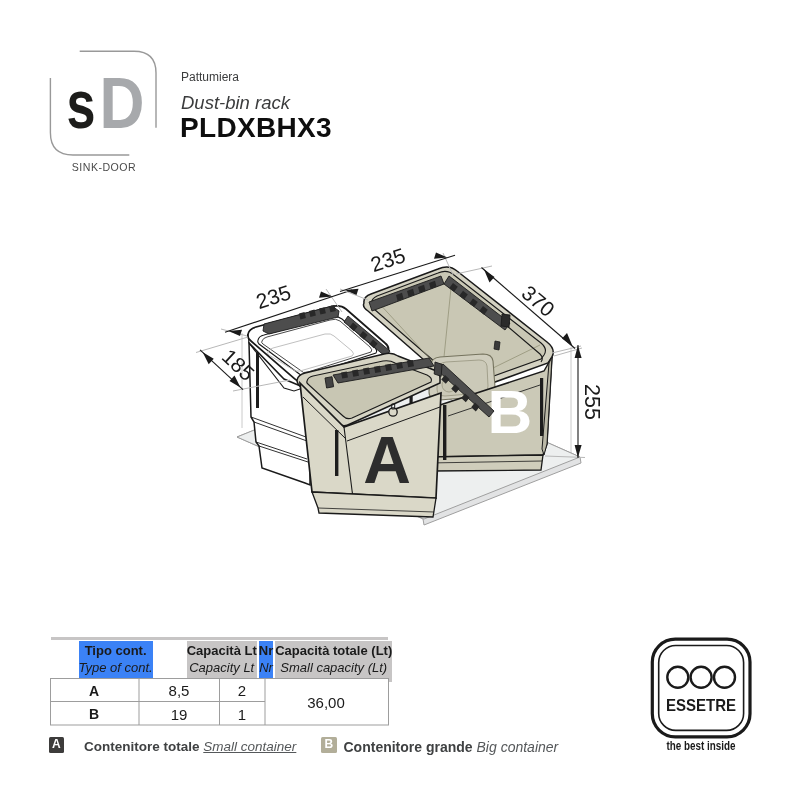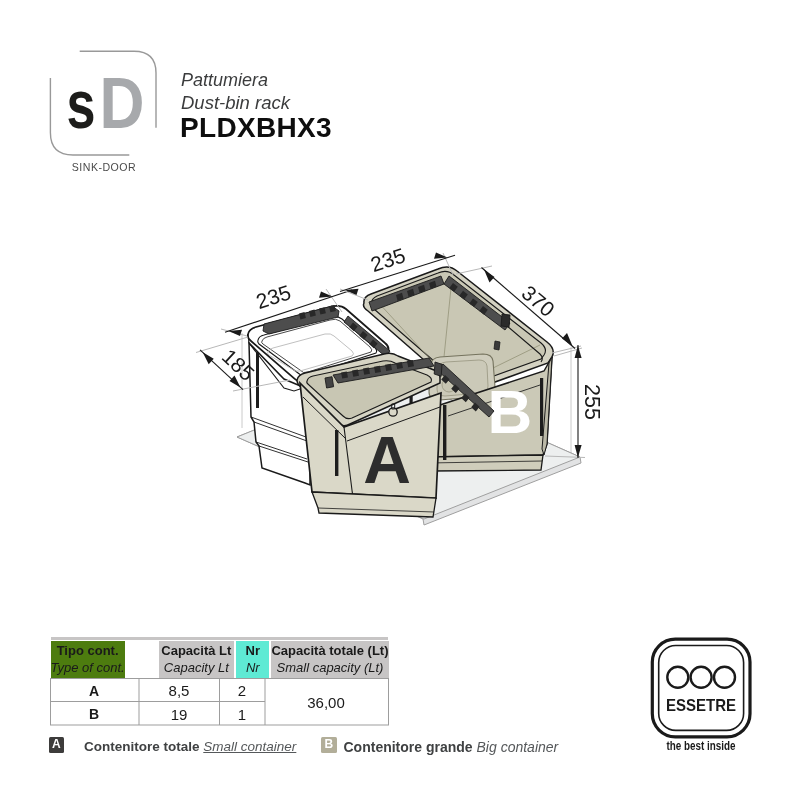--- a/index.html
+++ b/index.html
@@ -12,21 +12,21 @@
 <svg class="abs" style="left:40px;top:40px;" width="130" height="140" viewBox="40 40 130 140">
   <path d="M 79.7 51.3 L 134 51.3 Q 156 51.3 156 73 L 156 127.7" fill="none" stroke="#999999" stroke-width="1.4"></path>
   <path d="M 50.4 78 L 50.4 132.5 Q 50.4 155 73 155 L 129.3 155" fill="none" stroke="#999999" stroke-width="1.4"></path>
 
   <text x="66.5" y="127.7" font-size="68" font-weight="bold" fill="#1d1d1b" font-family="Liberation Sans" textLength="29" lengthAdjust="spacingAndGlyphs">s</text>
   <text x="99.5" y="127.7" font-size="72" font-weight="bold" fill="#a7a9ac" font-family="Liberation Sans" textLength="45" lengthAdjust="spacingAndGlyphs">D</text>
 
   <text x="104" y="170.5" font-size="10.6" fill="#4a4a4a" letter-spacing="0.5" text-anchor="middle" font-family="Liberation Sans">SINK-DOOR</text>
 </svg>
 
-<div class="abs" style="left:181px;top:70px;font-size:18px;color:#3b3c3d;font-style:italic;">Pattumiera</div>
+<div class="abs" style="left:181px;top:70px;font-size:12px;color:#3b3c3d;">Pattumiera</div>
 
 <div class="abs" style="left:181px;top:92px;font-size:18.5px;color:#3b3c3d;font-style:italic;">Dust-bin rack</div>
 
 <div class="abs" style="left:180px;top:112px;font-size:28px;color:#0e0e0e;font-weight:bold;letter-spacing:0.3px;">PLDXBHX3</div>
 
 <svg class="abs" style="left:170px;top:240px;" width="460" height="300" viewBox="170 240 460 300">
 
   <path d="M 242 333 L 242 428 M 571 347 L 571 456" stroke="#c4c4c4" stroke-width="0.9" fill="none"></path>
 
   <g>
@@ -164,23 +164,23 @@
     <path d="M 577.9 345.5 l 3.7 12.5 l -7 0 Z" fill="#1a1a1a"></path>
     <path d="M 577.9 457.5 l 3.7 -12.5 l -7 0 Z" fill="#1a1a1a"></path>
     <text x="588.5" y="405.5" font-size="21.5" fill="#1a1a1a" text-anchor="middle" transform="rotate(90 588.5 402)" font-family="Liberation Sans">255</text>
   </g>
 </svg>
 
 <div class="abs" style="left:51px;top:637.3px;width:337px;height:2.6px;background:#c7c5c5;"></div>
 
 <div class="abs" style="left:50.5px;top:641px;width:338px;font-size:13px;line-height:16.5px;color:#1a1a1a;">
   <div style="display:flex;gap:2px;">
-    <div style="width:86.5px;background:#4d7c0f;text-align:center;padding:2px 0 2px;white-space:nowrap;"><b>Tipo cont.</b><br><i>Type of cont.</i></div>
+    <div style="width:86.5px;background:#3b82f6;text-align:center;padding:2px 0 2px;white-space:nowrap;margin-left:28px;"><b>Tipo cont.</b><br><i>Type of cont.</i></div>
     <div style="width:98px;background:#c7c5c5;text-align:center;padding:2px 0 2.5px;white-space:nowrap;margin-left:32px;"><b>Capacità Lt</b><br><i>Capacity Lt</i></div>
-    <div style="width:43.5px;background:#5eead4;text-align:center;padding:2px 0 2.5px;white-space:nowrap;"><b>Nr</b><br><i>Nr</i></div>
+    <div style="width:43.5px;background:#3b82f6;text-align:center;padding:2px 0 2.5px;white-space:nowrap;"><b>Nr</b><br><i>Nr</i></div>
     <div style="width:123px;background:#c7c5c5;text-align:center;padding:2px 0 6px;white-space:nowrap;"><b>Capacità totale (Lt)</b><br><i>Small capacity (Lt)</i></div>
   </div>
 </div>
 
 <svg class="abs" style="left:50px;top:677px;" width="340" height="50" viewBox="0 0 340 50">
   <rect x="0.5" y="1.5" width="338" height="46.5" fill="#ffffff" stroke="#9d9d9d" stroke-width="1"></rect>
   <line x1="89" y1="1.5" x2="89" y2="48" stroke="#9d9d9d" stroke-width="1"></line>
   <line x1="169.5" y1="1.5" x2="169.5" y2="48" stroke="#9d9d9d" stroke-width="1"></line>
   <line x1="215" y1="1.5" x2="215" y2="48" stroke="#9d9d9d" stroke-width="1"></line>
   <line x1="0.5" y1="24.5" x2="215" y2="24.5" stroke="#9d9d9d" stroke-width="1"></line>

